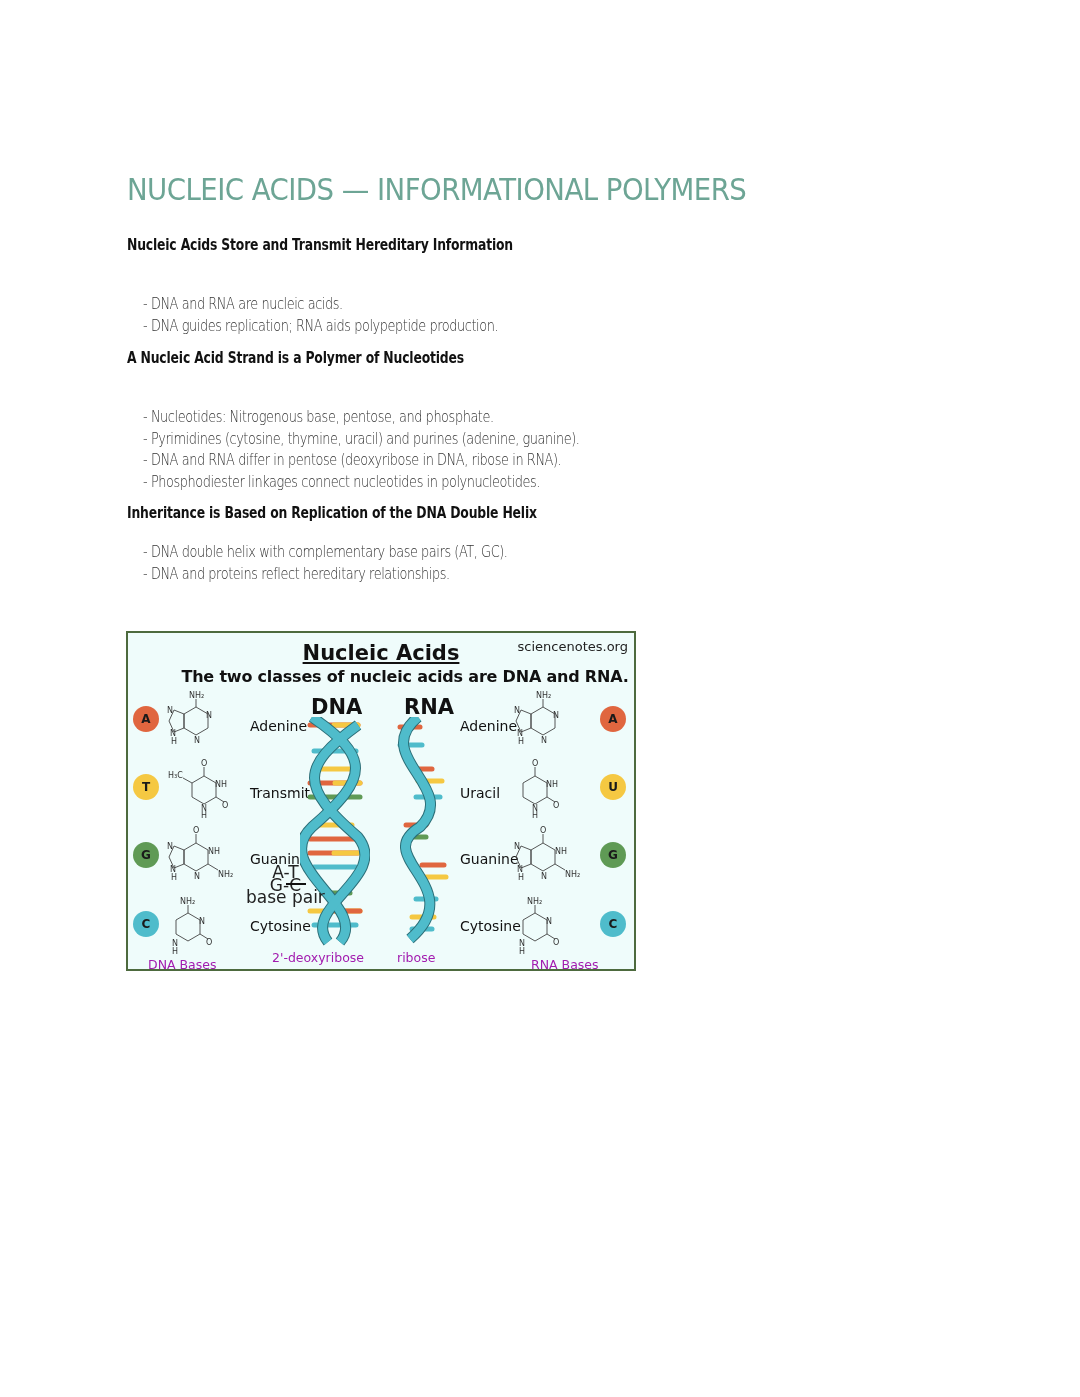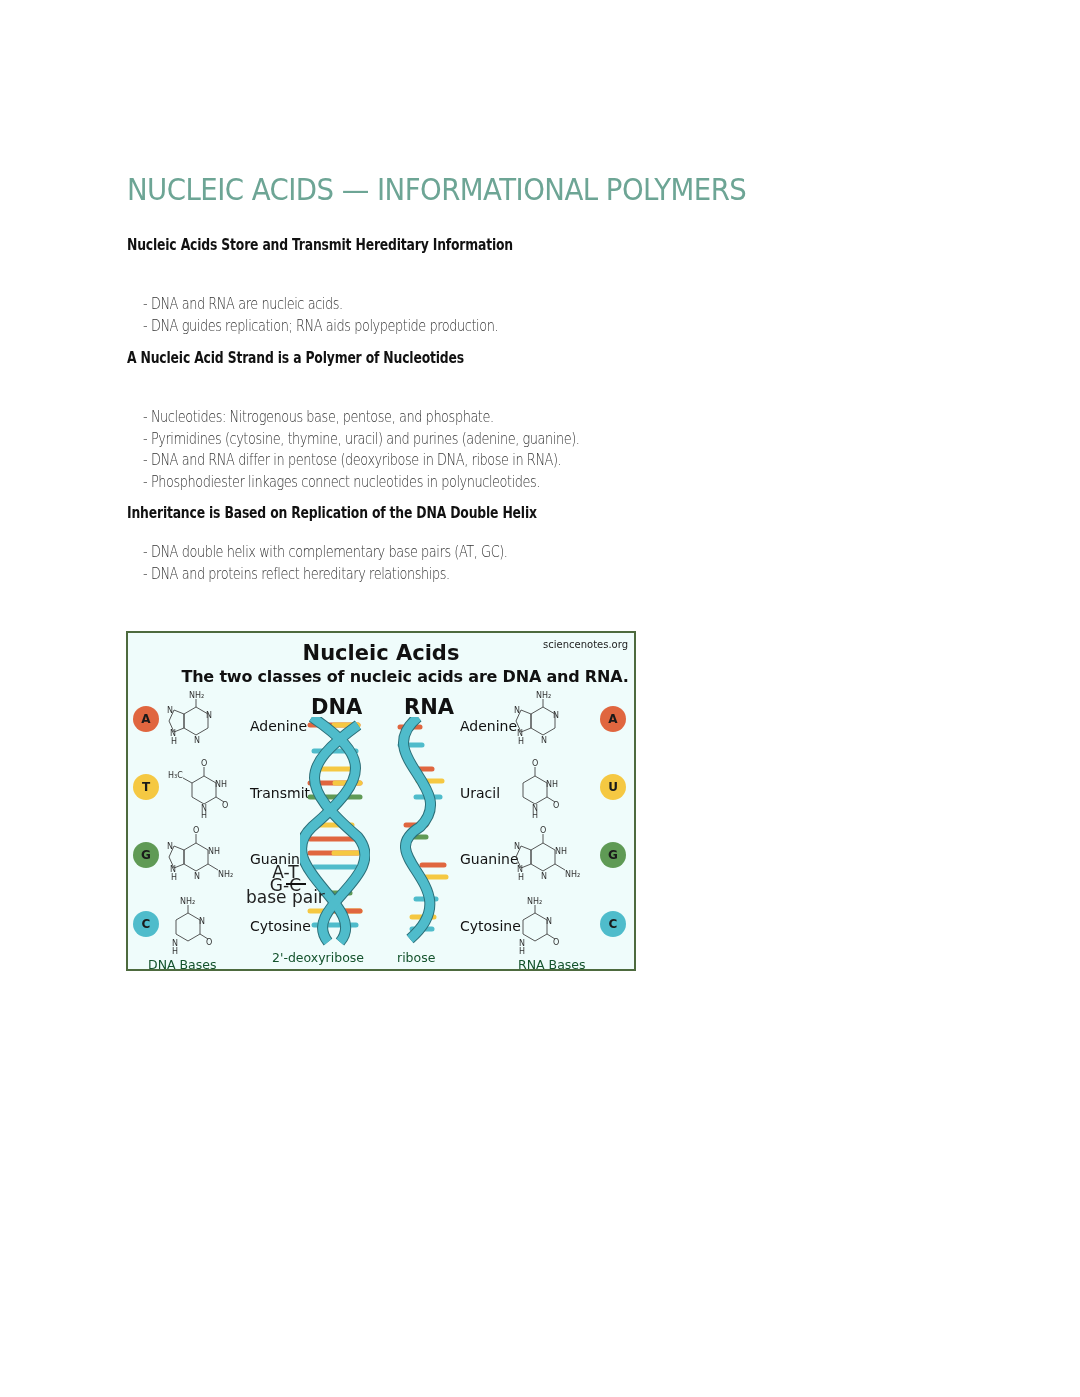--- a/index.html
+++ b/index.html
@@ -29,37 +29,37 @@
     transform: scaleX(0.86); transform-origin: left center;
     letter-spacing: -0.5px;
   }
 
   
   .figure {
     position: absolute; left: 126px; top: 631px; width: 510px; height: 340px;
     border: 2px solid #4d6a3e; background: #effcfb; box-sizing: border-box;
     font-family: "DejaVu Sans", sans-serif; color: #111;
   }
-  .fig-source { position: absolute; right: 6px; top: 6px; font-size: 10px; color: #222; }
-  .fig-title { position: absolute; left: 0; right: 0; top: 8px; text-align: center; font-size: 21px; font-weight: bold; }
+  .fig-source { position: absolute; right: 6px; top: 6px; font-size: 13px; color: #222; }
+  .fig-title { position: absolute; left: 0; right: 0; top: 8px; text-align: center; font-size: 21px; font-weight: bold; text-decoration: underline; }
   .fig-subtitle { position: absolute; left: 0; right: 0; top: 34px; text-align: center; font-size: 16px; font-weight: bold; letter-spacing: -0.2px; padding-left: 48px; }
   .col-head { position: absolute; top: 62px; font-size: 21px; font-weight: bold; }
 
   .badge {
     position: absolute; width: 26px; height: 26px; border-radius: 50%;
     font-size: 12px; font-weight: bold; color: #1a1a1a;
     display: flex; align-items: center; justify-content: center;
   }
   .base-name { position: absolute; font-size: 14px; font-weight: normal; color: #111; }
   .mol { position: absolute; }
   .mol text { font-family: "DejaVu Sans", sans-serif; font-size: 8px; fill: #333; }
 
   .bp-label { position: absolute; left: 118px; top: 233px; font-size: 17px; text-align: center; line-height: 12.5px; color: #222; }
   .bp-pointer { position: absolute; left: 158px; top: 250px; width: 20px; height: 1.5px; background: #111; }
-  .caption { position: absolute; font-size: 12.5px; color: #14532d; }
+  .caption { position: absolute; font-size: 12.5px; color: #a21caf; }
 
   .helix { position: absolute; }
 </style>
 </head>
 <body>
 
 <div class="page-title">NUCLEIC ACIDS — INFORMATIONAL POLYMERS</div>
 
 <div class="section-heading" style="top:235px">Nucleic Acids Store and Transmit Hereditary Information</div>
 <ul class="bullets" style="top:278px">
@@ -271,14 +271,14 @@
   <div class="bp-label">
     <div>A-T</div>
     <div>G-C</div>
     <div>base pair</div>
   </div>
   <div class="bp-pointer"></div>
 
   <div class="caption" style="left:20px;top:324px">DNA Bases</div>
   <div class="caption" style="left:144px;top:317px">2'-deoxyribose</div>
   <div class="caption" style="left:269px;top:317px">ribose</div>
-  <div class="caption" style="left:390px;top:324px">RNA Bases</div>
+  <div class="caption" style="left:403px;top:324px">RNA Bases</div>
 </div>
 
 </body></html>

